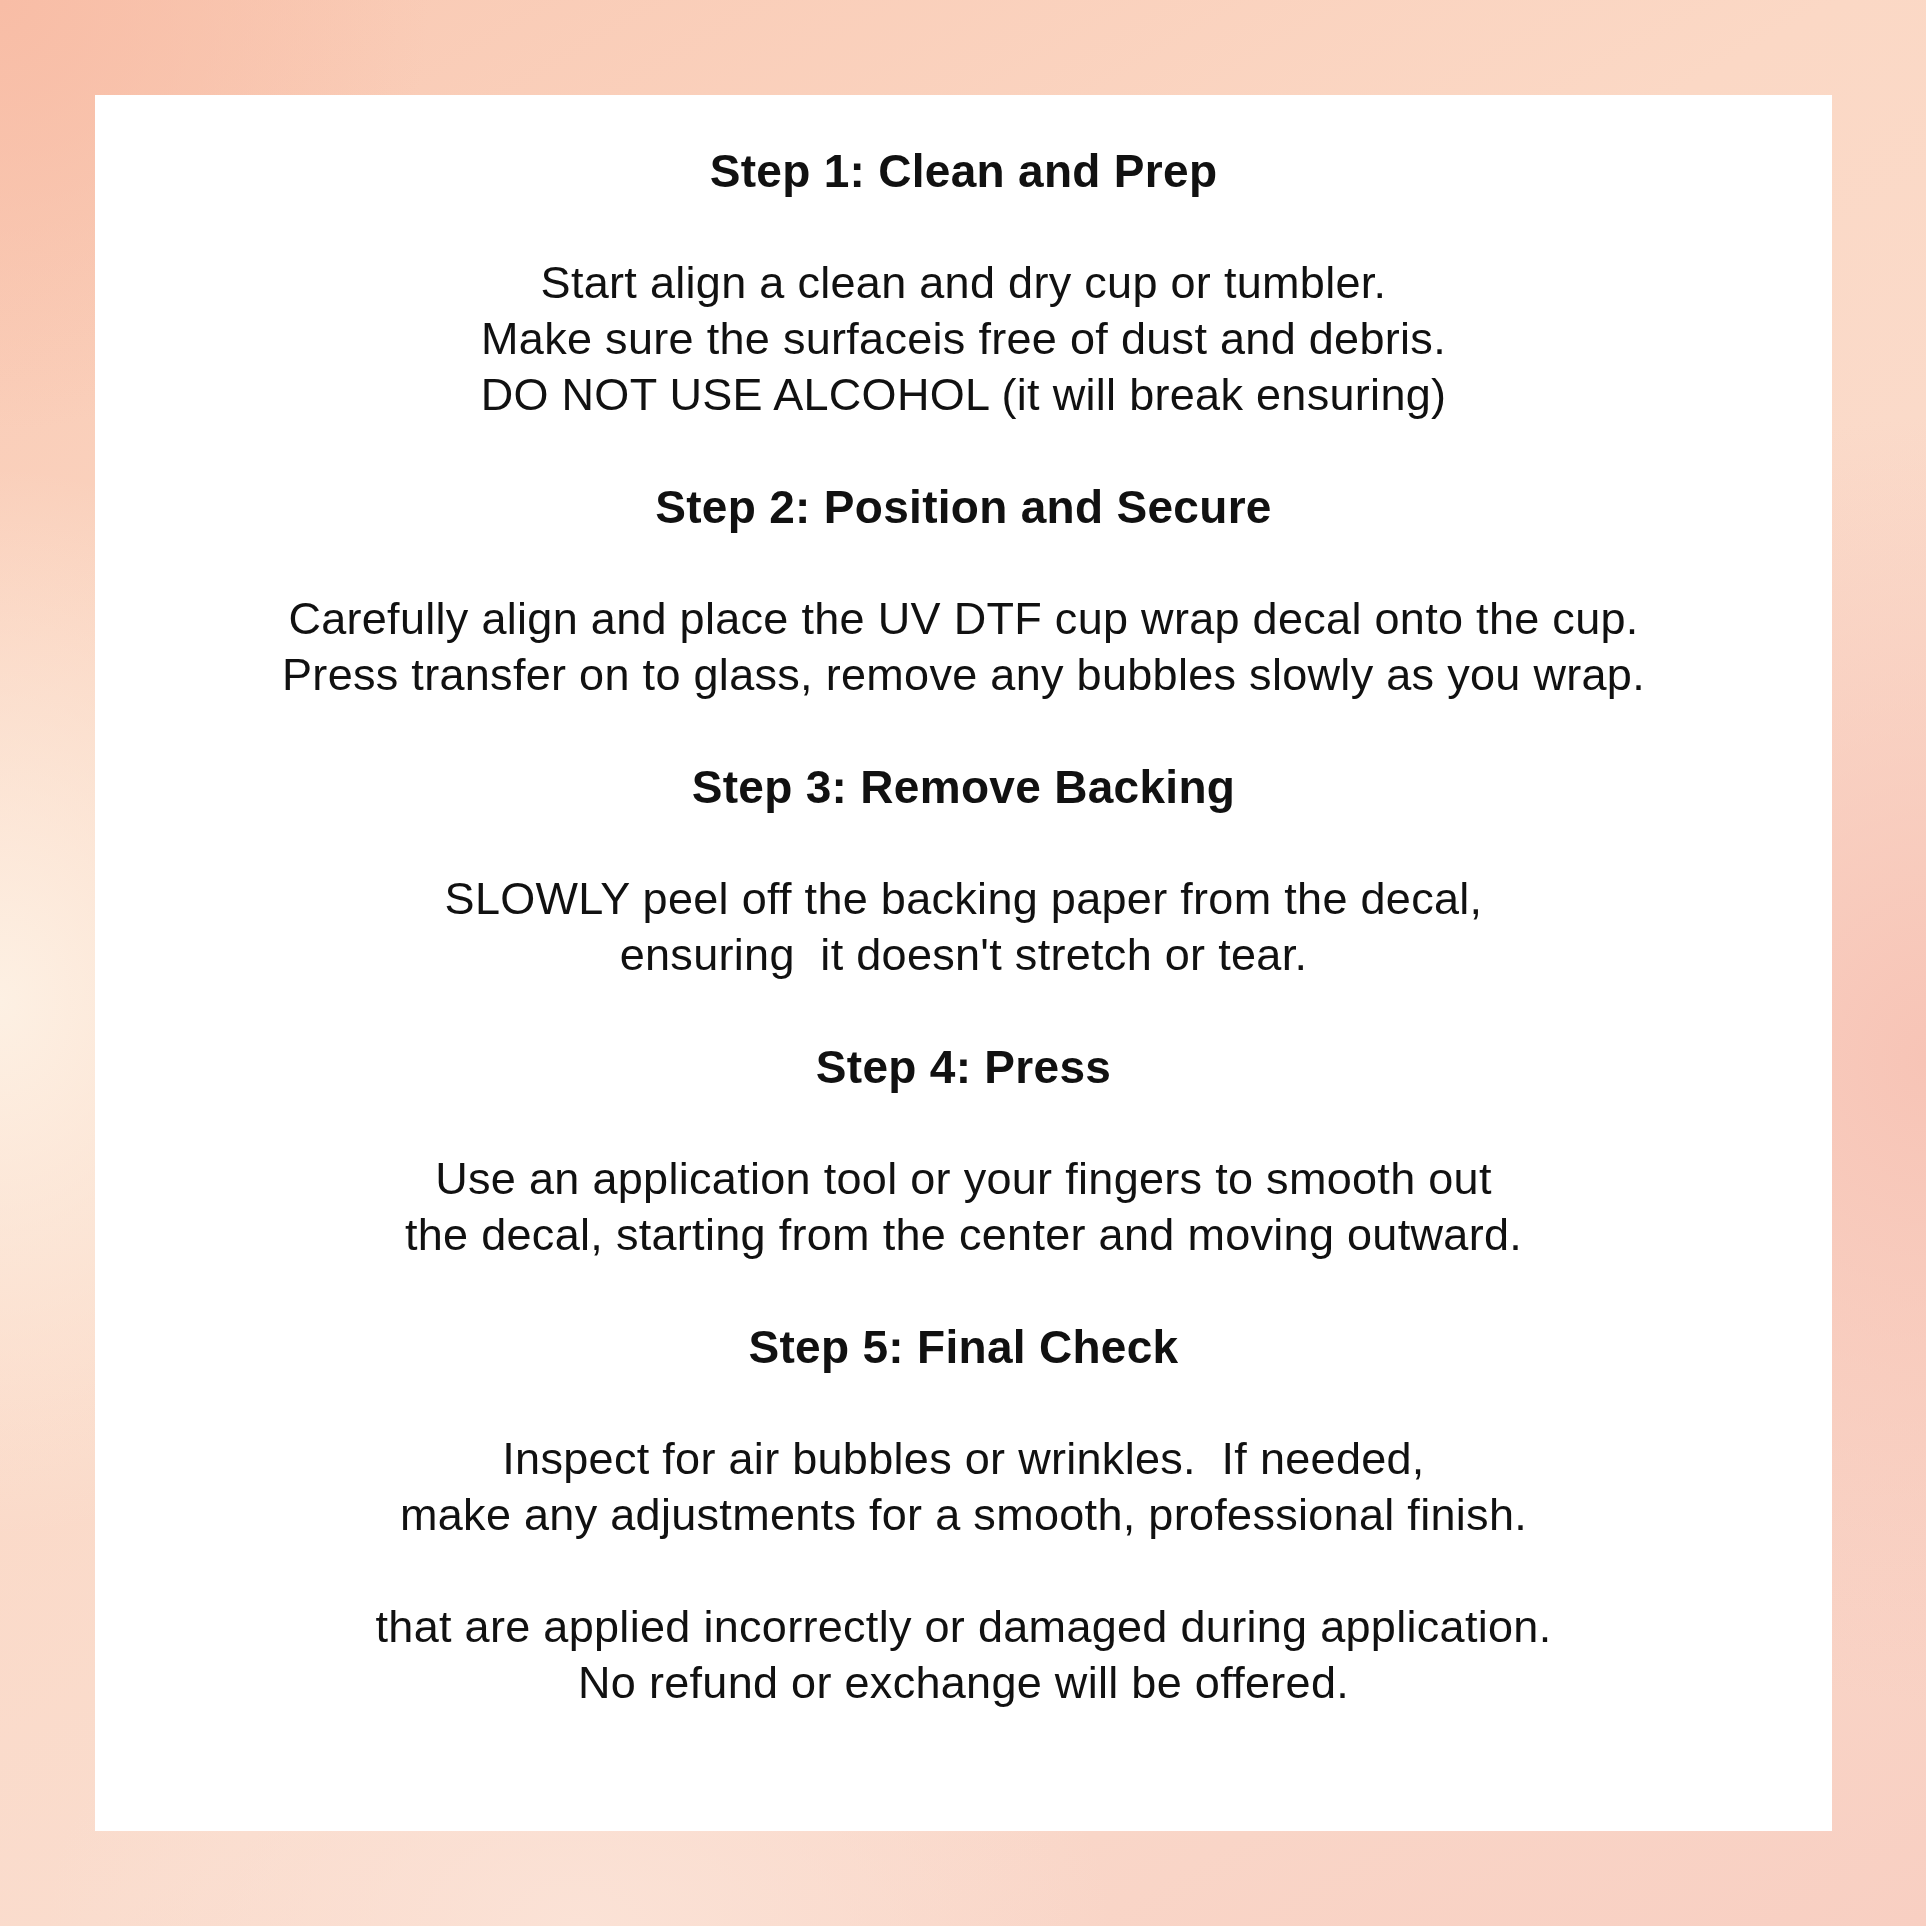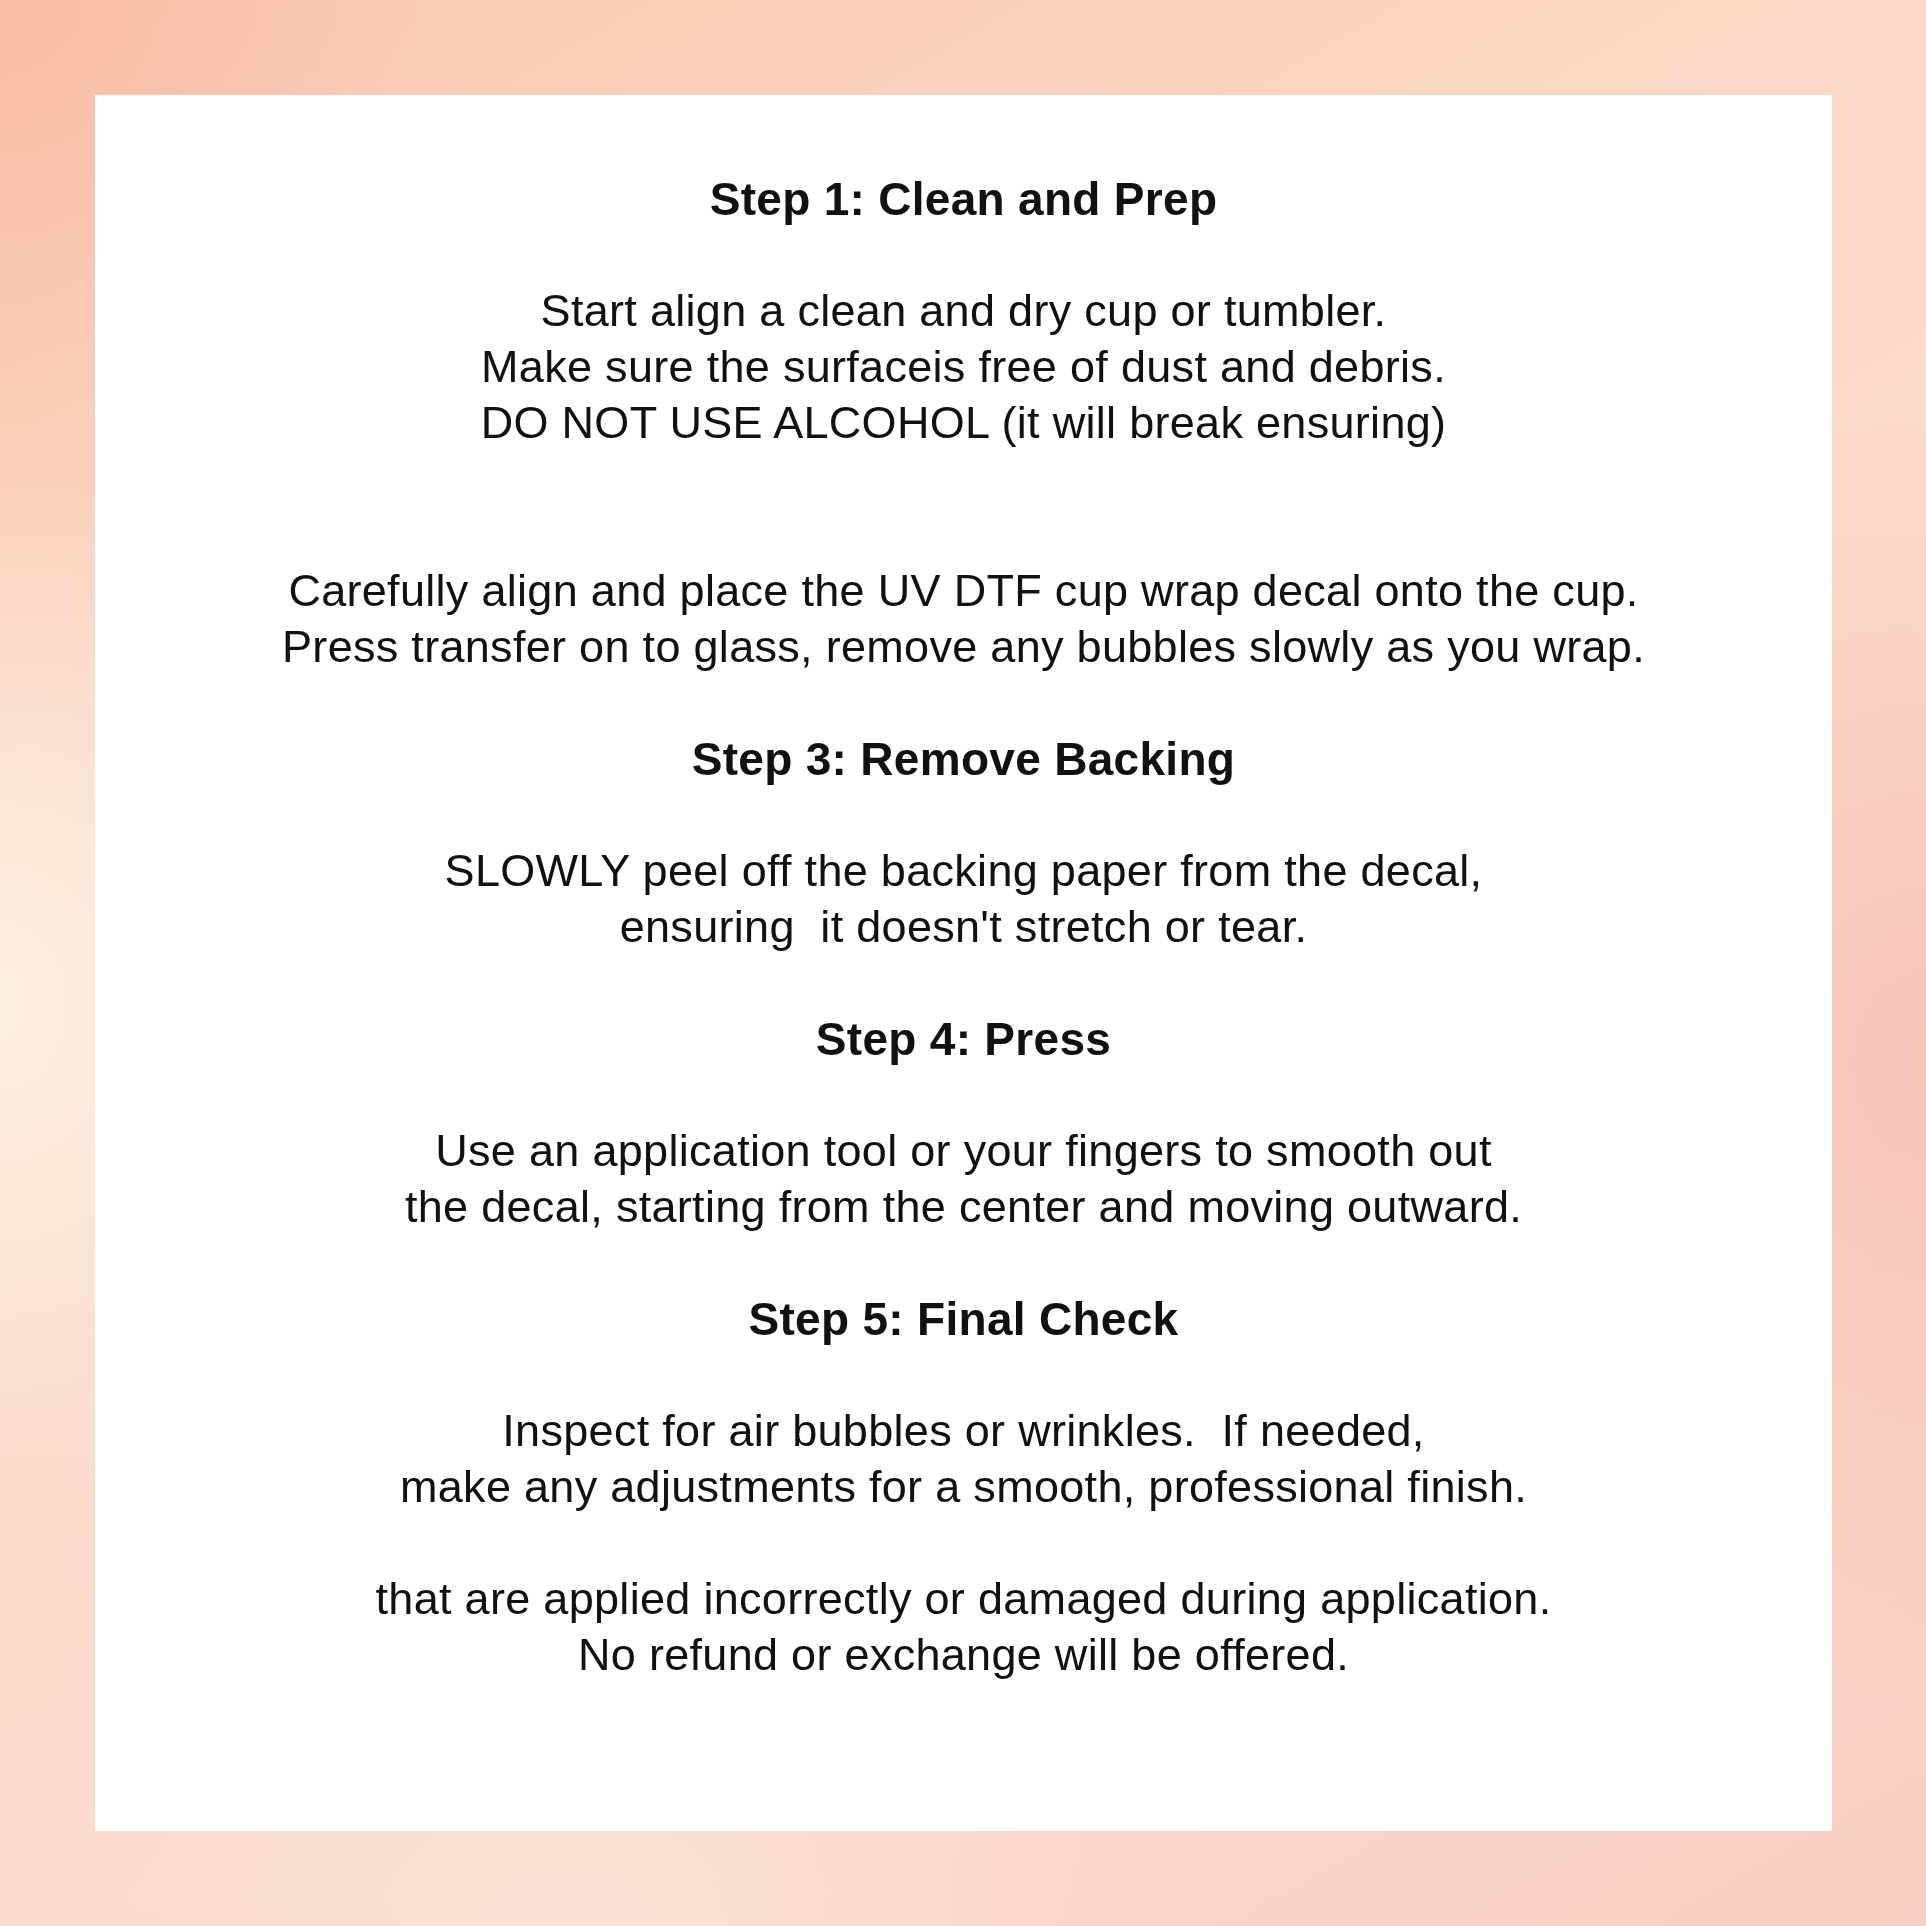--- a/index.html
+++ b/index.html
@@ -19,21 +19,21 @@
     position: relative;
   }
   .card {
     position: absolute;
     left: 95px;
     top: 95px;
     width: 1737px;
     height: 1736px;
     background: #ffffff;
     box-sizing: border-box;
-    padding-top: 76px;
+    padding-top: 48px;
     color: #111111;
   }
   .line {
     height: 56px;
     line-height: 56px;
     text-align: center;
     font-size: 45px;
     letter-spacing: 0.3px;
     white-space: pre-wrap;
   }
@@ -49,20 +49,21 @@
 
 <div class="card">
 
   <div class="line heading">Step 1: Clean and Prep</div>
   <div class="blank"></div>
   <div class="line">Start align a clean and dry cup or tumbler.</div>
   <div class="line">Make sure the surfaceis free of dust and debris.</div>
   <div class="line"><span class="bold">DO NOT USE ALCOHOL</span><span> (it will break ensuring)</span></div>
   <div class="blank"></div>
 
+  <div class="line heading">Step 2: Position and Secure</div>
   <div class="blank"></div>
   <div class="line">Carefully align and place the UV DTF cup wrap decal onto the cup.</div>
   <div class="line">Press transfer on to glass, remove any bubbles slowly as you wrap.</div>
   <div class="blank"></div>
 
   <div class="line heading">Step 3: Remove Backing</div>
   <div class="blank"></div>
   <div class="line">SLOWLY peel off the backing paper from the decal,</div>
   <div class="line">ensuring  it doesn't stretch or tear.</div>
   <div class="blank"></div>

